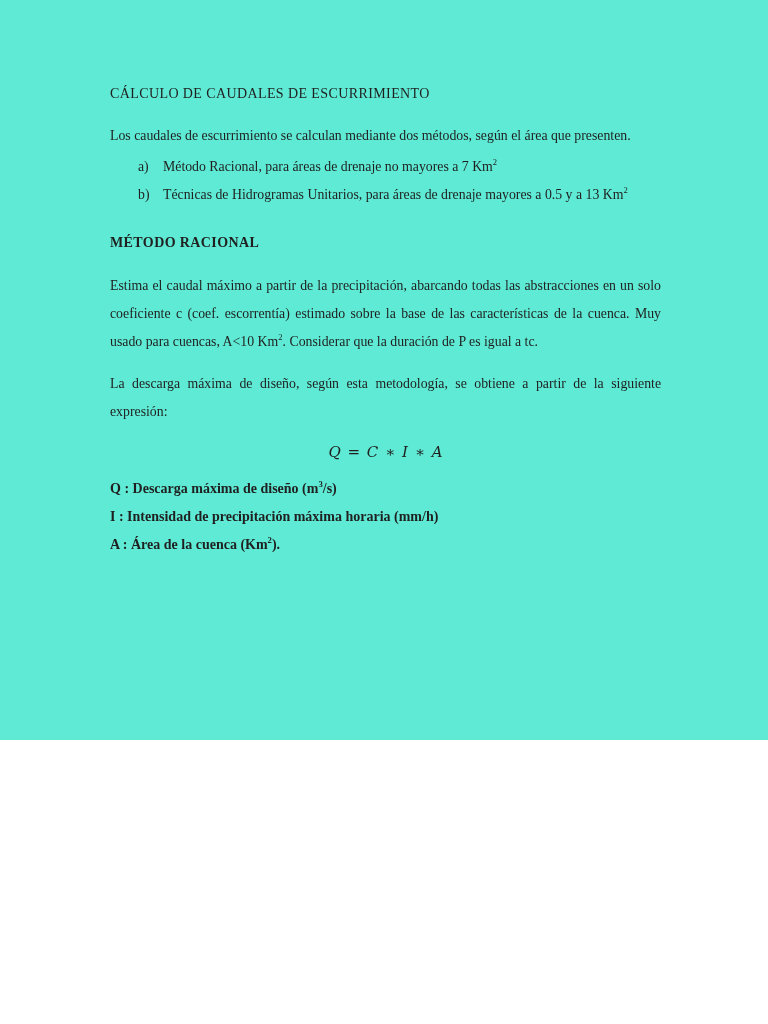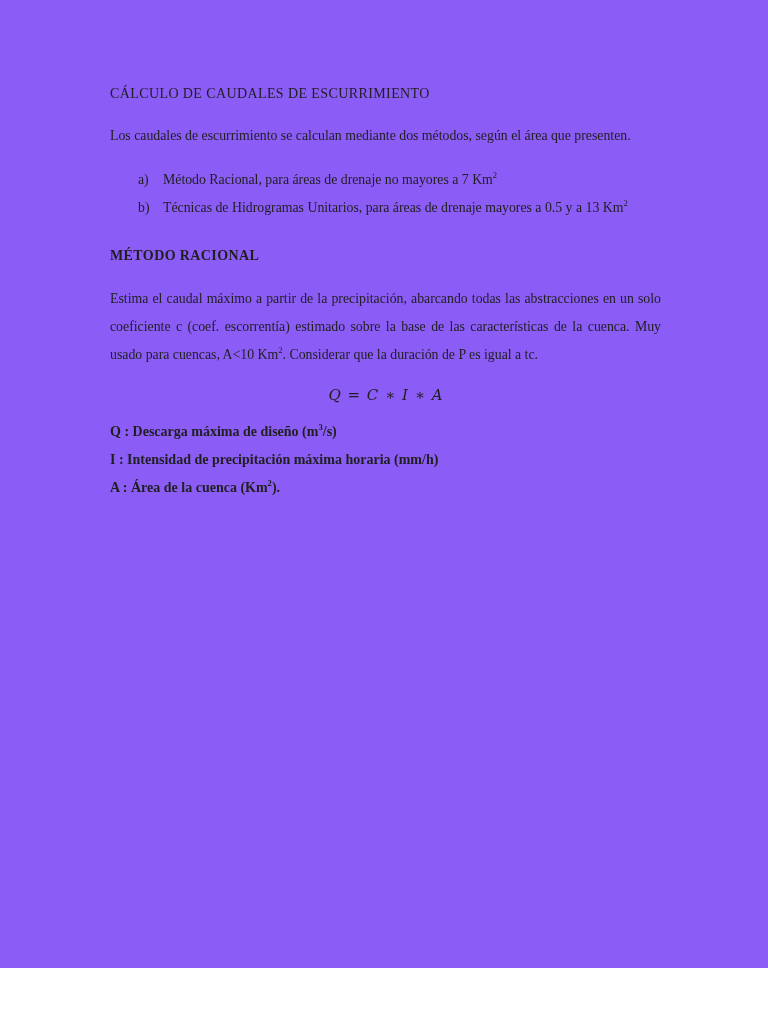--- a/index.html
+++ b/index.html
@@ -3,22 +3,22 @@
 <meta charset="utf-8">
 <style>
   html, body {
     margin: 0;
     padding: 0;
     background: #ffffff;
   }
   .page {
     position: relative;
     width: 768px;
-    height: 968px;
-    background: #8b5cf6;
+    height: 740px;
+    background: #5eead4;
     color: #1f1f1f;
     font-family: "Liberation Serif", serif;
     overflow: hidden;
   }
   .content {
     position: absolute;
     left: 110px;
     top: 86px;
     width: 551px;
   }
@@ -28,21 +28,21 @@
     letter-spacing: 0.4px;
     line-height: 16px;
     margin: 0 0 20px 0;
   }
   p.body {
     font-size: 13.8px;
     line-height: 28px;
     text-align: justify;
     margin: 0;
   }
-  p.intro { margin-bottom: 16px; }
+  p.intro { margin-bottom: 3px; }
   ol.method-list {
     list-style: none;
     margin: 0 0 26px 0;
     padding: 0;
   }
   ol.method-list li {
     position: relative;
     padding-left: 53px;
     font-size: 13.8px;
     line-height: 28px;
@@ -104,20 +104,21 @@
       <li>
         <span class="marker">b)</span>
         <span>Técnicas de Hidrogramas Unitarios, para áreas de drenaje mayores a 0.5 y a 13 Km</span><sup>2</sup>
       </li>
     </ol>
 
     <h2 class="section-heading">MÉTODO RACIONAL</h2>
 
     <p class="body method-desc"><span>Estima el caudal máximo a partir de la precipitación, abarcando todas las abstracciones en un solo coeficiente c (coef. escorrentía) estimado sobre la base de las características de la cuenca. Muy usado para cuencas, A&lt;10 Km</span><sup>2</sup><span>. Considerar que la duración de P es igual a tc.</span></p>
 
+    <p class="body expr-intro">La descarga máxima de diseño, según esta metodología, se obtiene a partir de la siguiente expresión:</p>
 
     <div class="formula formula-1">Q = C ∗ I ∗ A</div>
 
     <div class="definitions">
       <p class="def"><span>Q : Descarga máxima de diseño (m</span><sup>3</sup><span>/s)</span></p>
       <p class="def"><span>I : Intensidad de precipitación máxima horaria (mm/h)</span><sup></sup><span></span></p>
       <p class="def"><span>A : Área de la cuenca (Km</span><sup>2</sup><span>).</span></p>
     </div>
 
   </div>

